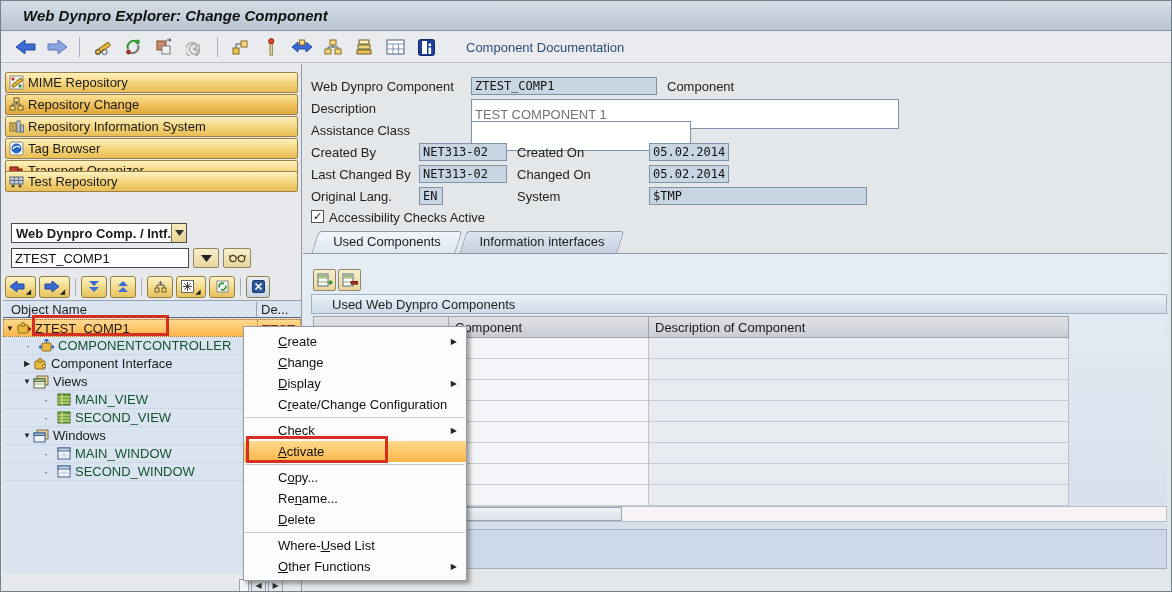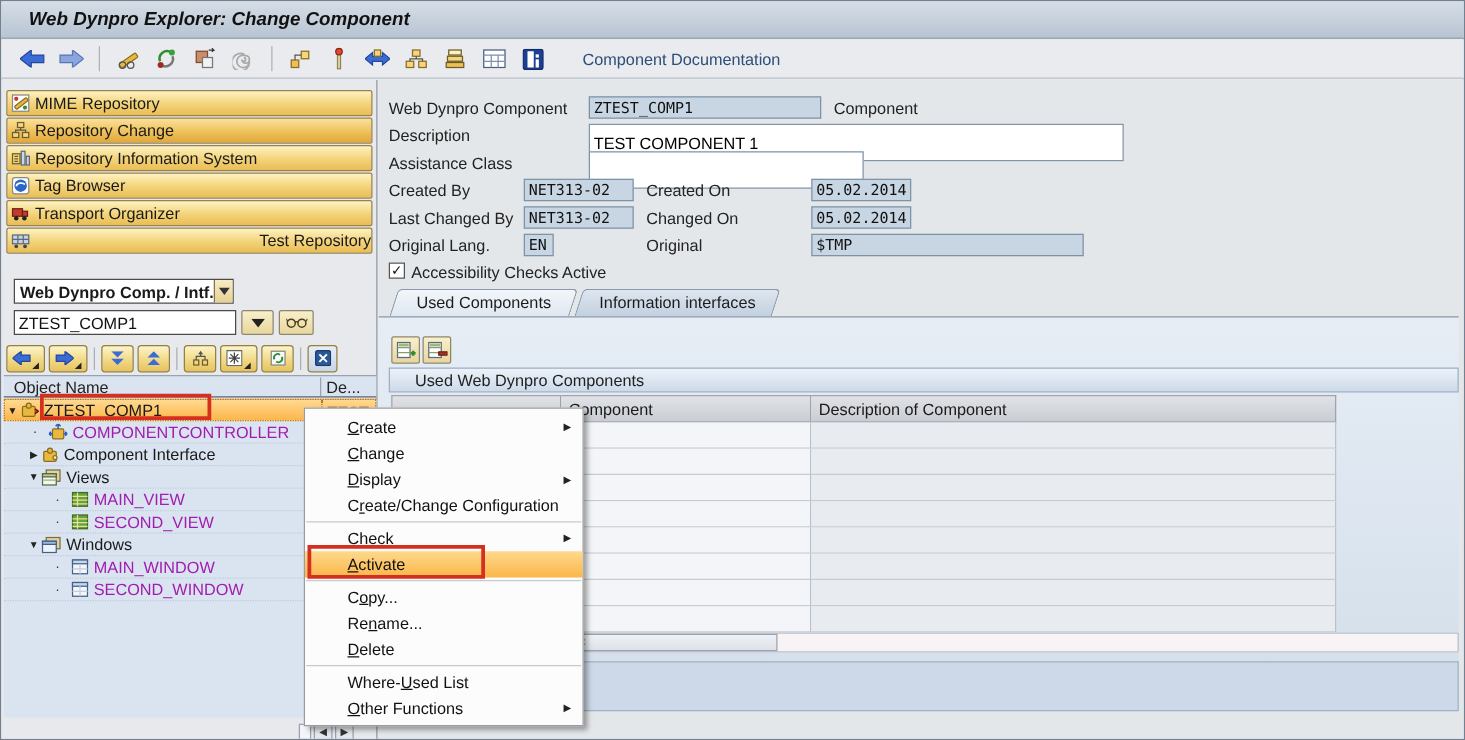--- a/index.html
+++ b/index.html
@@ -45,37 +45,37 @@
   .treepanel{left:2px;top:299px;width:298px;height:274px;background:#dae4f1;border-top:1px solid #98a2b0;}
   .tree-head{position:absolute;left:0;top:0;width:298px;height:17px;border-bottom:1px solid #5d6673;
     display:flex;align-items:center;}
   .tree-head .c1{padding-left:8px;flex:1;color:#222;}
   .tree-head .c2{width:45px;border-left:1px solid #98a2b0;padding-left:4px;color:#222;}
   .trow{position:absolute;left:0;width:298px;height:18px;display:flex;align-items:center;
     border-bottom:1px dotted #c2cbda;cursor:pointer;}
   .trow .exp{width:12px;text-align:center;font-size:8px;color:#222;flex:none;}
   .trow .blt{width:6px;text-align:center;font-size:11px;color:#333;flex:none;}
   .trow .lbl{margin-left:4px;white-space:nowrap;}
-  .teal{color:#a21caf;}
+  .teal{color:#14532d;}
   .trow.sel{background:linear-gradient(#ffd98f,#fcb64b);border:1px dotted #a8793c;}
   .sel-desc{position:absolute;left:258px;top:2px;color:#7a2f17;font-weight:bold;}
   .sel-divider{position:absolute;left:253px;top:0;bottom:0;width:1px;border-left:1px dotted #a8793c;}
   
   .redbox{border:3px solid #d42f1f;background:transparent;pointer-events:none;}
   
   .lscroll{left:238px;top:577px;width:62px;height:14px;display:flex;align-items:center;gap:2px;}
   .lsc-thumb{width:10px;height:13px;background:#f2f4f7;border:1px solid #98a2b0;}
   .lsc-btn{width:15px;height:13px;background:#e4e7ec;border:1px solid #98a2b0;font-size:8px;
     display:flex;align-items:center;justify-content:center;color:#333;cursor:pointer;}
   
   .flabel{position:absolute;color:#222;}
   .ro-field{position:absolute;height:18px;background:#c8d6e4;border:1px solid #7f93a6;
     font-family:"DejaVu Sans Mono",monospace;font-size:12px;padding:1px 3px;color:#111;overflow:hidden;}
   .w-input{position:absolute;height:30px;background:#fff;border:1px solid #7f93a6;
-    font-family:"Liberation Sans",sans-serif;font-size:13px;padding:0 3px;color:#000000;}
+    font-family:"Liberation Sans",sans-serif;font-size:13px;padding:0 3px;color:#737373;}
   .chk{position:absolute;width:13px;height:13px;background:#fff;border:1px solid #555;
     display:flex;align-items:center;justify-content:center;font-size:11px;color:#111;cursor:pointer;}
   
   .tab{position:absolute;height:22px;cursor:pointer;}
   .tab .bgskew{position:absolute;inset:0;transform:skewX(-18deg);border:1px solid #8a99ac;border-bottom:none;
     border-radius:4px 4px 0 0;}
   .tab.active .bgskew{background:linear-gradient(#f2f6fa,#dfe7f1);}
   .tab.inactive .bgskew{background:linear-gradient(#dde6f0,#c3d0df);}
   .tab .tl{position:relative;display:block;text-align:center;line-height:22px;color:#1c1c1c;}
   .tabcontent{left:302px;top:252px;width:864px;height:276px;
@@ -255,21 +255,21 @@
   <div class="repo-btn" style="top:137px;">
     <span>
         <svg width="15" height="15" viewBox="0 0 15 15">
           <rect x="1" y="1" width="13" height="13" rx="2" fill="#fff" stroke="#888"></rect>
           <circle cx="7.5" cy="7.5" r="5" fill="#2a66c8"></circle>
           <path d="M4 8 A4 3 0 0 1 11 6.5" stroke="#fff" fill="none" stroke-width="1.4"></path>
         </svg>
       </span>
     <span>Tag Browser</span>
   </div>
-  <div class="repo-btn" style="top:181px;justify-content:space-between;">
+  <div class="repo-btn" style="top:170px;">
     <span>
         <svg width="15" height="15" viewBox="0 0 15 15">
           <rect x="1" y="3" width="13" height="7" fill="#c9d2dd" stroke="#5a6b80"></rect>
           <path d="M1 6.5 H14 M5.3 3 V10 M9.6 3 V10" stroke="#5a6b80" fill="none"></path>
           <circle cx="4" cy="12" r="1.5" fill="#444"></circle>
           <circle cx="11" cy="12" r="1.5" fill="#444"></circle>
         </svg>
       </span>
     <span>Test Repository</span>
   </div>
@@ -484,21 +484,21 @@
   <span class="flabel" style="left:516px;top:144px;">Created On</span>
   <div class="ro-field" style="left:648px;top:142px;width:80px;">05.02.2014</div>
 
   <span class="flabel" style="left:310px;top:166px;">Last Changed By</span>
   <div class="ro-field" style="left:418px;top:164px;width:88px;">NET313-02</div>
   <span class="flabel" style="left:516px;top:166px;">Changed On</span>
   <div class="ro-field" style="left:648px;top:164px;width:80px;">05.02.2014</div>
 
   <span class="flabel" style="left:310px;top:188px;">Original Lang.</span>
   <div class="ro-field" style="left:418px;top:186px;width:24px;">EN</div>
-  <span class="flabel" style="left:516px;top:188px;">Original</span>
+  <span class="flabel" style="left:516px;top:188px;">System</span>
   <div class="ro-field" style="left:648px;top:186px;width:218px;">$TMP</div>
 
   <div class="chk" style="left:310px;top:209px;">✓</div>
   <span class="flabel" style="left:328px;top:209px;">Accessibility Checks Active</span>
 
   <div class="tab active" style="left:314px;top:230px;width:144px;">
     <span class="bgskew"></span>
     <span class="tl">Used Components</span>
   </div>
   <div class="tab inactive" style="left:462px;top:230px;width:158px;">

